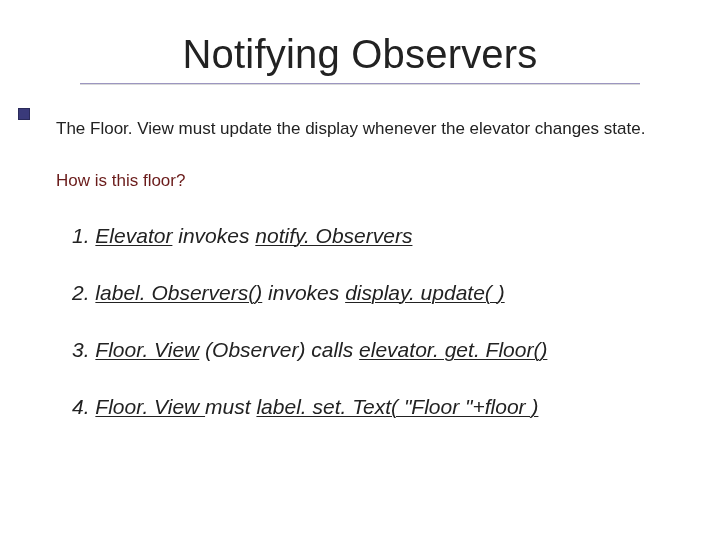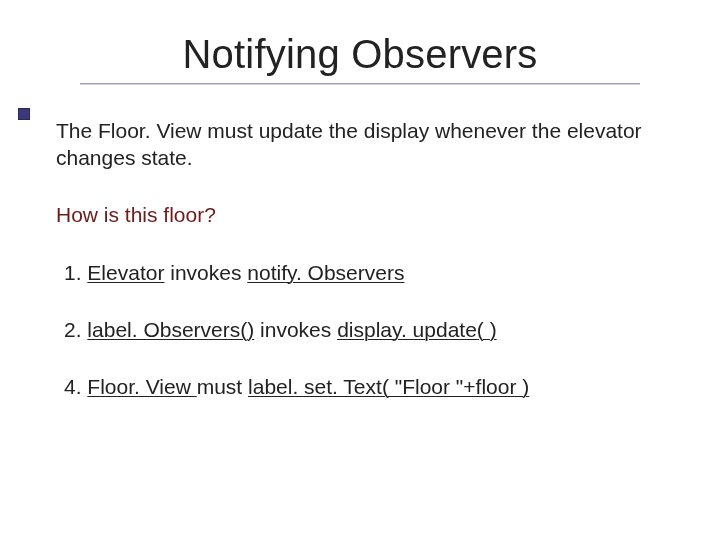--- a/index.html
+++ b/index.html
@@ -31,32 +31,33 @@
     width: 560px;
     margin: 0 auto;
     height: 0;
     border-top: 1px solid rgba(90,80,150,0.6);
     box-shadow: 0 1px 0 rgba(0,0,0,0.15);
   }
   .body {
     margin: 34px 8px 0 8px;
   }
   .para {
-    font-size: 21px;
+    font-size: 17px;
     line-height: 1.28;
     margin: 0 0 30px 0;
     color: #222;
   }
   .q {
     color: #6a1b1a;
   }
   .step {
     font-size: 21px;
     line-height: 1.3;
-    margin: 0 0 30px 8px;
+    margin: 0 0 30px 16px;
+    font-style: italic;
     color: #222;
   }
   .u {
     text-decoration: underline;
     text-decoration-thickness: 1px;
     text-underline-offset: 2px;
   }
   .bullet {
     position: absolute;
     left: 18px;
@@ -82,18 +83,21 @@
     <p class="para q">How is this floor?</p>
 
     <p class="step">
       <span>1. </span><span class="u">Elevator</span><span> invokes </span><span class="u">notify. Observers</span><span></span>
     </p>
 
     <p class="step">
       <span>2. </span><span class="u">label. Observers()</span><span> invokes </span><span class="u">display. update( )</span><span></span>
     </p>
 
+    <p class="step">
+      <span>3. </span><span class="u">Floor. View</span><span> (Observer) calls </span><span class="u">elevator. get. Floor()</span><span></span>
+    </p>
 
     <p class="step">
       <span>4. </span><span class="u">Floor. View </span><span> must </span><span class="u">label. set. Text( "Floor "+floor )</span><span></span>
     </p>
   </div>
 </div>
 
 </body></html>

